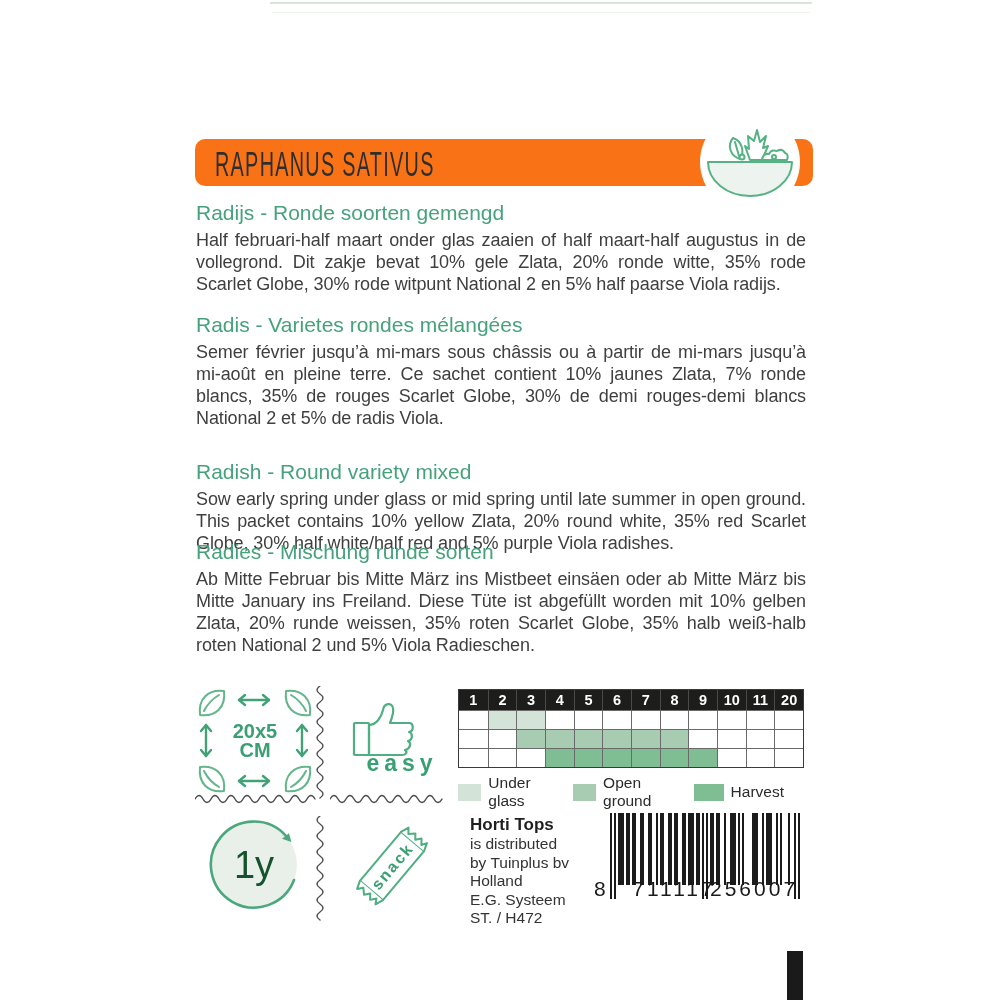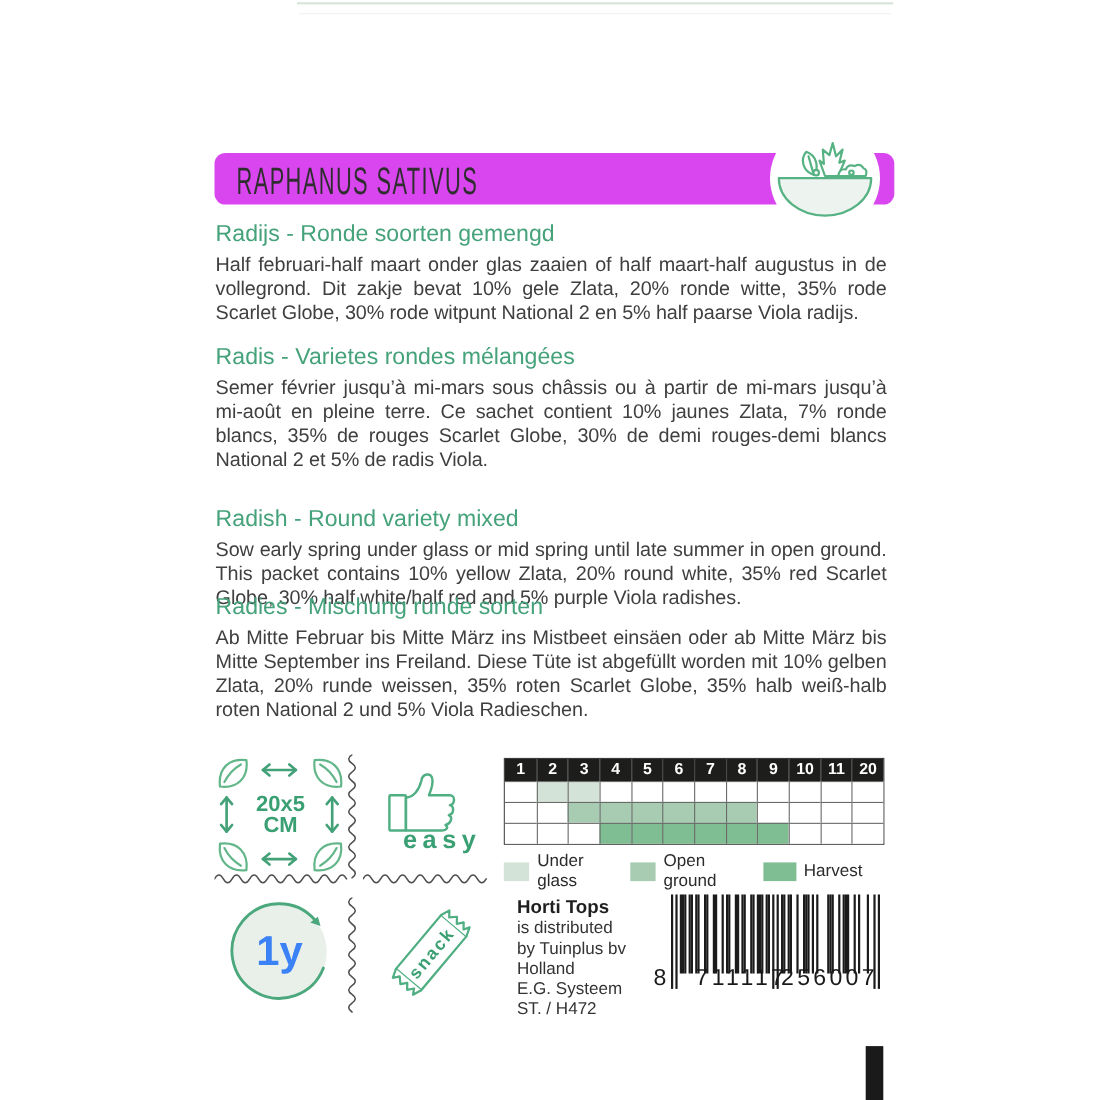--- a/index.html
+++ b/index.html
@@ -5,21 +5,21 @@
   html,body{margin:0;padding:0;background:#fff;}
   body{width:1000px;height:1000px;position:relative;overflow:hidden;
        font-family:"Liberation Sans",sans-serif;}
   .abs{position:absolute;}
 
   
   .topline1{left:270px;top:2px;width:542px;height:2px;background:#d8e5db;}
   .topline2{left:272px;top:12px;width:538px;height:1px;background:#eef3ef;}
 
   
-  .banner{left:195px;top:139px;width:618px;height:47px;background:#d946ef;border-radius:10px;}
+  .banner{left:195px;top:139px;width:618px;height:47px;background:#f97316;border-radius:10px;}
   .species-title{position:absolute;left:20px;top:6px;font-size:31px;color:#2e2e2e;
        letter-spacing:2px;transform:scaleX(.64) scaleY(1.12);transform-origin:left top;
        white-space:nowrap;font-weight:500;}
   .bowl-halo{left:700px;top:112px;width:100px;height:100px;border-radius:50%;background:#fff;}
   .bowl-svg{left:702px;top:126px;}
 
   
   .sec{left:196px;width:610px;}
   .sec h3{margin:0 0 4px 0;font-size:21px;line-height:24px;color:#45a27a;font-weight:normal;}
   .sec p{margin:0;font-size:18px;line-height:22px;color:#3f3f3f;text-align:justify;letter-spacing:-0.1px;}
@@ -47,21 +47,21 @@
   .cal-legend{display:flex;margin-top:6px;align-items:center;}
   .leg-item{display:flex;align-items:center;margin-right:20px;}
   .leg-sw{width:30px;height:17px;margin-right:7px;display:inline-block;}
   .leg-tx{font-size:15.5px;color:#2b2b2b;}
 
   
   .cycle{left:207px;top:818px;width:94px;height:94px;}
   .cycle-bg{position:absolute;left:4px;top:4px;right:4px;bottom:4px;border-radius:50%;background:#e9f0ea;}
   .cycle-svg{position:absolute;left:0;top:0;}
   .cycle-label{position:absolute;left:0;top:0;width:94px;height:94px;display:flex;
-       align-items:center;justify-content:center;color:#3b82f6;font-weight:bold;font-size:38px;}
+       align-items:center;justify-content:center;color:#14532d;font-weight:normal;font-size:38px;}
   .snack-svg{left:344px;top:818px;}
   .dist{left:470px;top:815px;color:#333;}
   .dist-name{font-size:17px;font-weight:bold;color:#1f1f1f;line-height:20px;}
   .dist-line{font-size:15.5px;line-height:18.6px;}
 
   .barcode{left:594px;top:813px;width:206px;height:98px;}
   .bc-svg{position:absolute;left:16px;top:0;}
   .bc-svg rect{fill:#1b1b1b;}
   .bc-d{position:absolute;top:64px;font-size:21px;color:#1a1a1a;font-weight:500;}
   .bc-8{left:0;}
@@ -101,21 +101,21 @@
 <section class="abs sec sec-fr">
   <h3>Radis - Varietes rondes mélangées</h3>
   <p>Semer février jusqu’à mi-mars sous châssis ou à partir de mi-mars jusqu’à mi-août en pleine terre. Ce sachet contient 10% jaunes Zlata, 7% ronde blancs, 35% de rouges Scarlet Globe, 30% de demi rouges-demi blancs National 2 et 5% de radis Viola.</p>
 </section>
 <section class="abs sec sec-en">
   <h3>Radish - Round variety mixed</h3>
   <p>Sow early spring under glass or mid spring until late summer in open ground. This packet contains 10% yellow Zlata, 20% round white, 35% red Scarlet Globe, 30% half white/half red and 5% purple Viola radishes.</p>
 </section>
 <section class="abs sec sec-de">
   <h3>Radies - Mischung runde sorten</h3>
-  <p>Ab Mitte Februar bis Mitte März ins Mistbeet einsäen oder ab Mitte März bis Mitte September ins Freiland. Diese Tüte ist abgefüllt worden mit 10% gelben Zlata, 20% runde weissen, 35% roten Scarlet Globe, 35% halb weiß-halb roten National 2 und 5% Viola Radieschen.</p>
+  <p>Ab Mitte Februar bis Mitte März ins Mistbeet einsäen oder ab Mitte März bis Mitte January ins Freiland. Diese Tüte ist abgefüllt worden mit 10% gelben Zlata, 20% runde weissen, 35% roten Scarlet Globe, 35% halb weiß-halb roten National 2 und 5% Viola Radieschen.</p>
 </section>
 
 <svg class="abs spacing-svg" width="124" height="110" viewBox="0 0 124 110">
   <defs>
     <g id="leafdef" stroke="#63b68a" stroke-width="2" fill="none" stroke-linejoin="round" stroke-linecap="round">
       <path d="M1,25 C-1,9 9,-1 25,1 C27,17 17,27 1,25 Z"></path>
       <path d="M5,21 C9,13 13,9 20,5"></path>
     </g>
   </defs>
   <use href="#leafdef" transform="translate(6,4)"></use>

